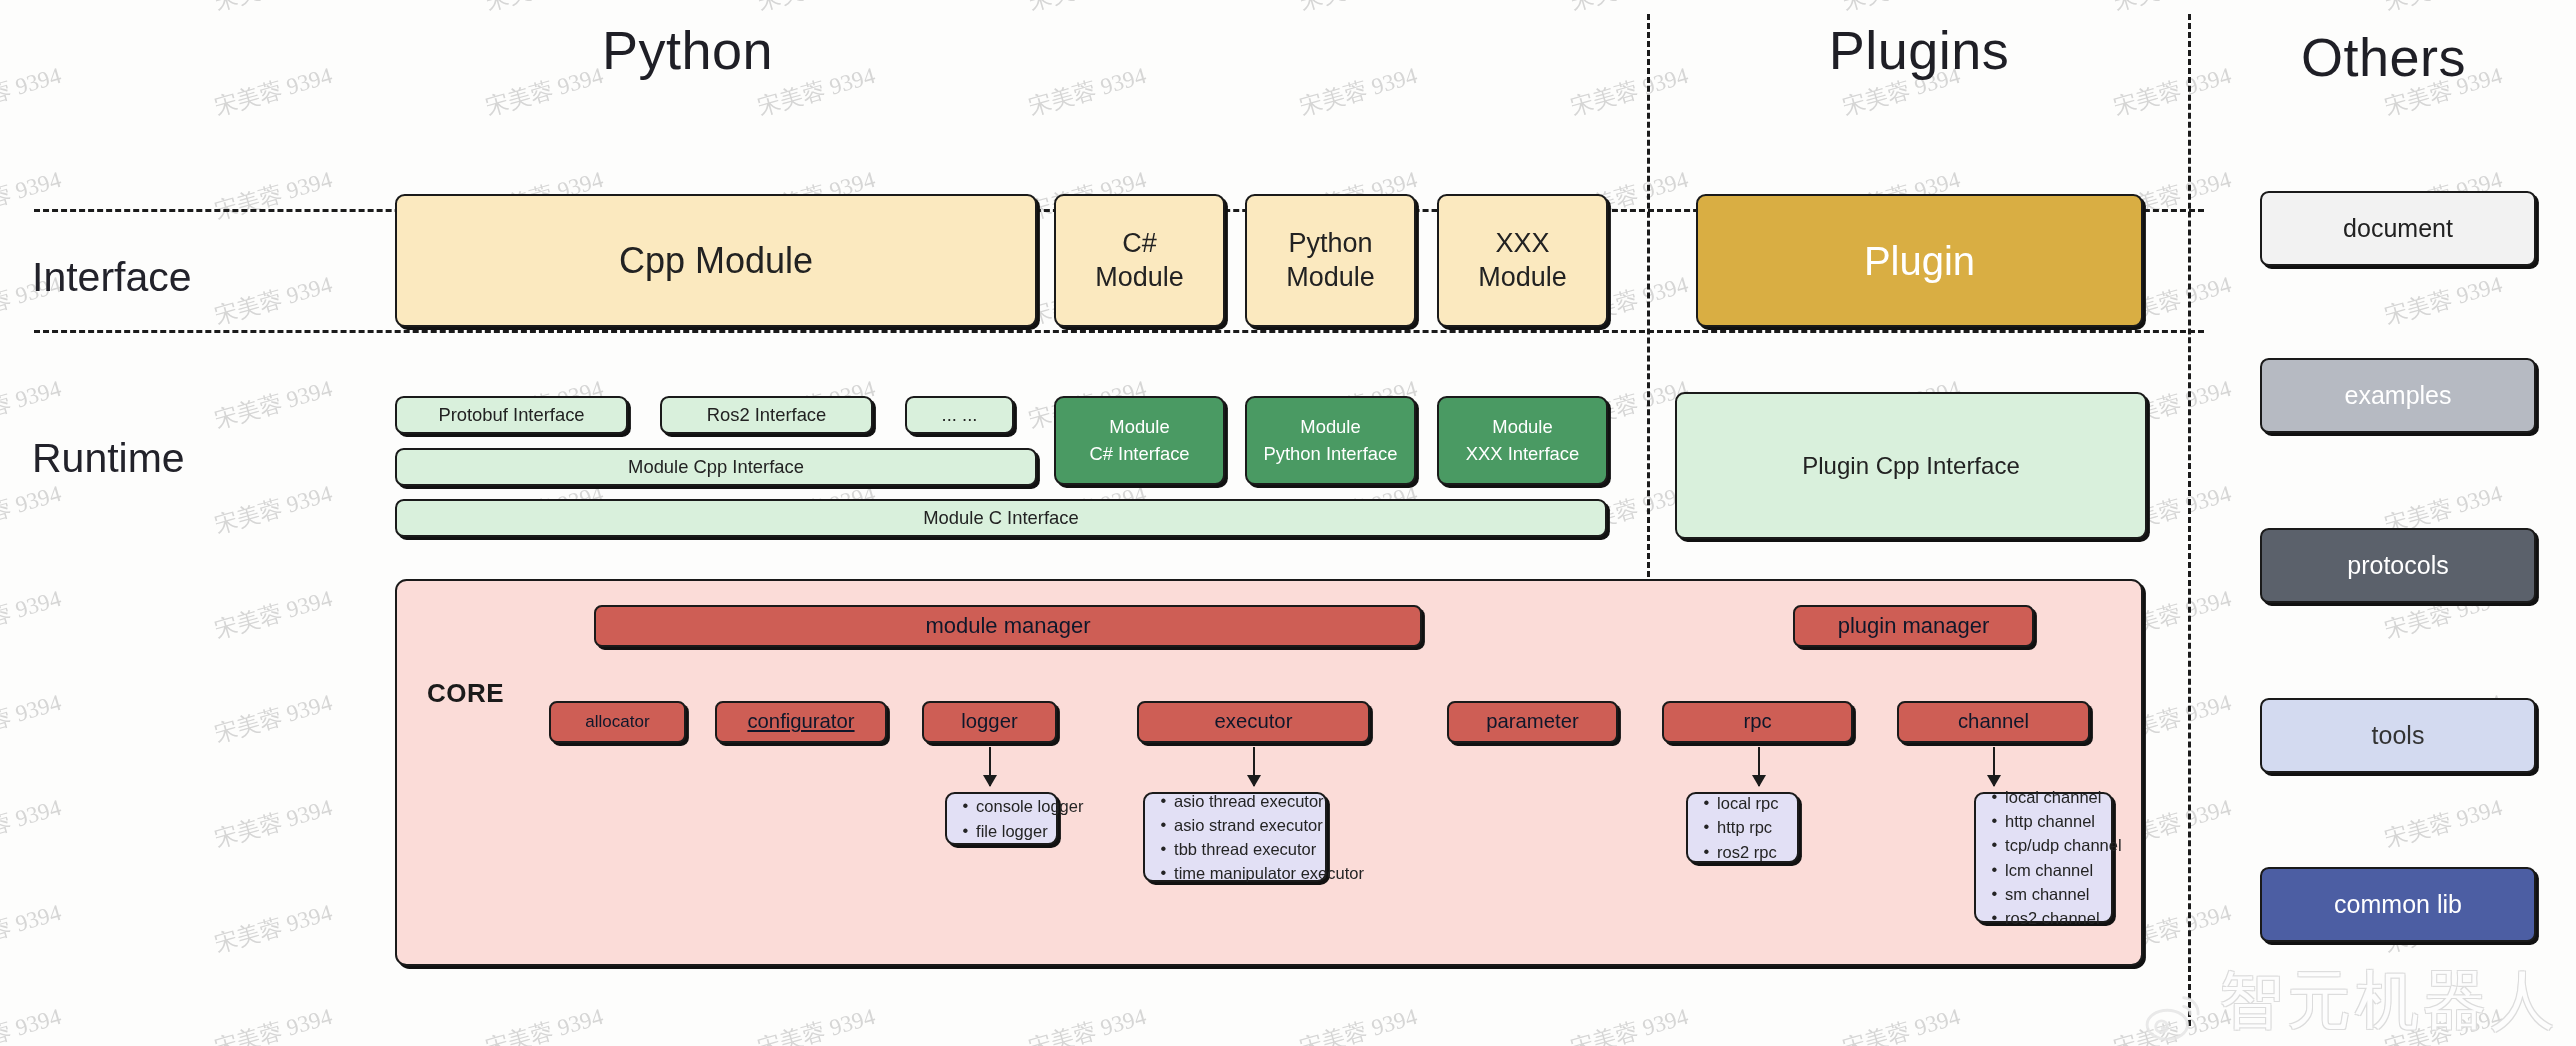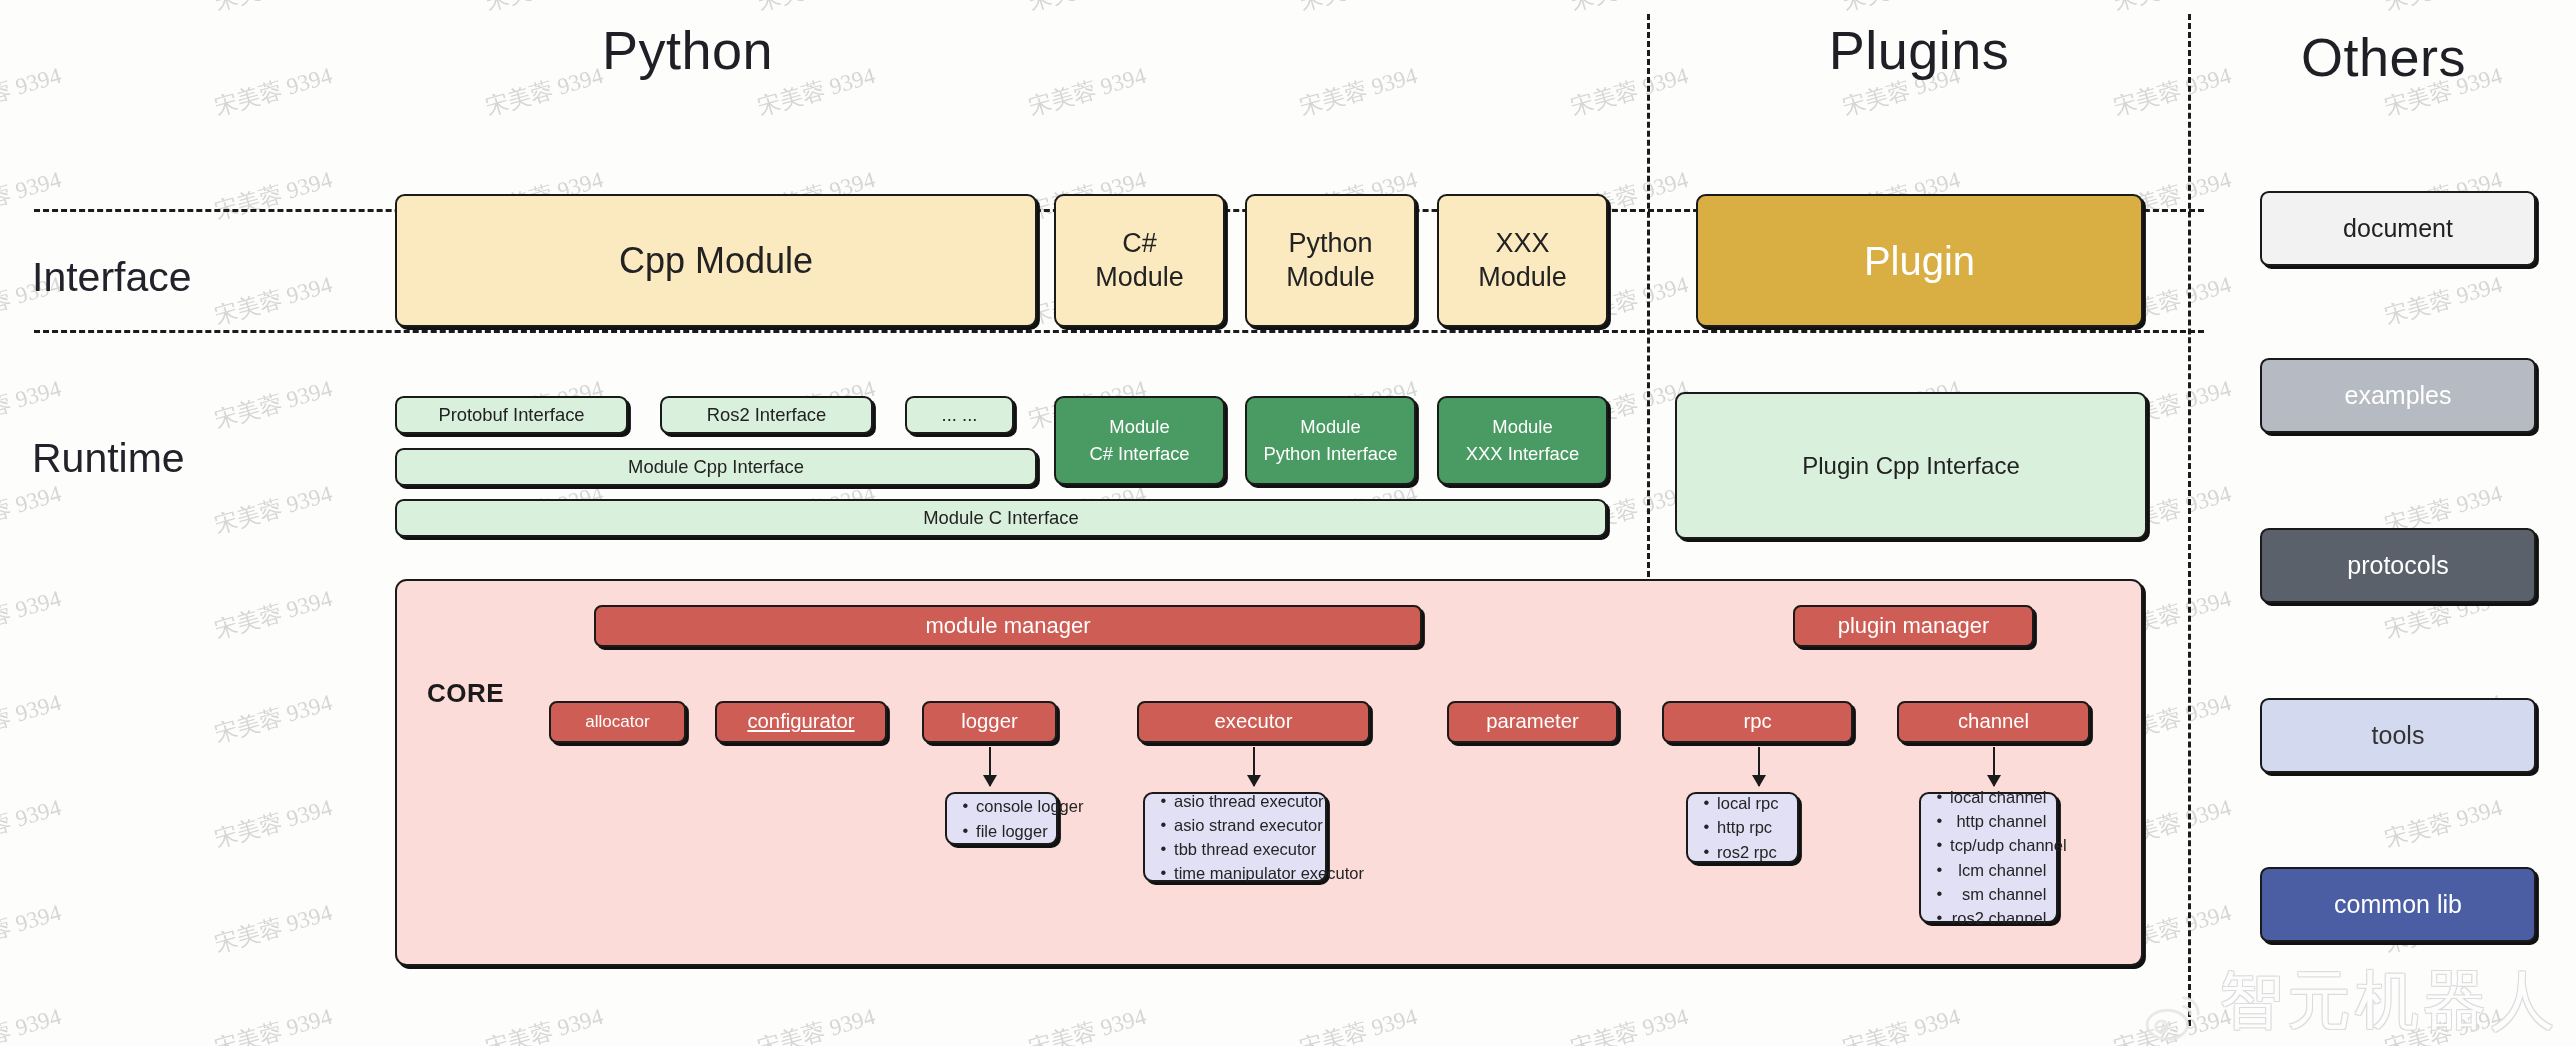--- a/index.html
+++ b/index.html
@@ -53,21 +53,21 @@
     width: 0;
     border-left: 3.9px dashed #1b1b1b;
   }
 
   
   .c-yellow   { background: #fbe9bf; }
   .c-gold     { background: #d9ae43; color: #ffffff; }
   .c-greenlt  { background: #d9f0dc; }
   .c-greendk  { background: #4a9a63; color: #ffffff; }
   .c-pinkbg   { background: #fbdcd8; }
-  .c-red      { background: #ce5e55; color: #ffffff; }
+  .c-red      { background: #ce5e55; color: #0f172a; }
   .c-gray0    { background: #f2f2f2; color: #222; }
   .c-gray1    { background: #b6bac2; color: #ffffff; }
   .c-gray2    { background: #5b616b; color: #ffffff; }
   .c-blue0    { background: #d3daf0; color: #333; }
   .c-blue1    { background: #4c5ea3; color: #ffffff; }
 
   
   .bullets {
     position: absolute;
     border: 2.9px solid #1a1a1a;
@@ -408,21 +408,21 @@
   </div>
 
   <div class="bullets" style="left:1686px; top:792px; width:113px; height:71px;">
     <ul>
       <li>local rpc</li>
       <li>http rpc</li>
       <li>ros2 rpc</li>
     </ul>
   </div>
 
-  <div class="bullets" style="left:1919px; top:792px; width:139px; height:131px;text-align:right;">
+  <div class="bullets" style="left:1974px; top:792px; width:139px; height:131px;">
     <ul>
       <li>local channel</li>
       <li>http channel</li>
       <li>tcp/udp channel</li>
       <li>lcm channel</li>
       <li>sm channel</li>
       <li>ros2 channel</li>
     </ul>
   </div>
 

